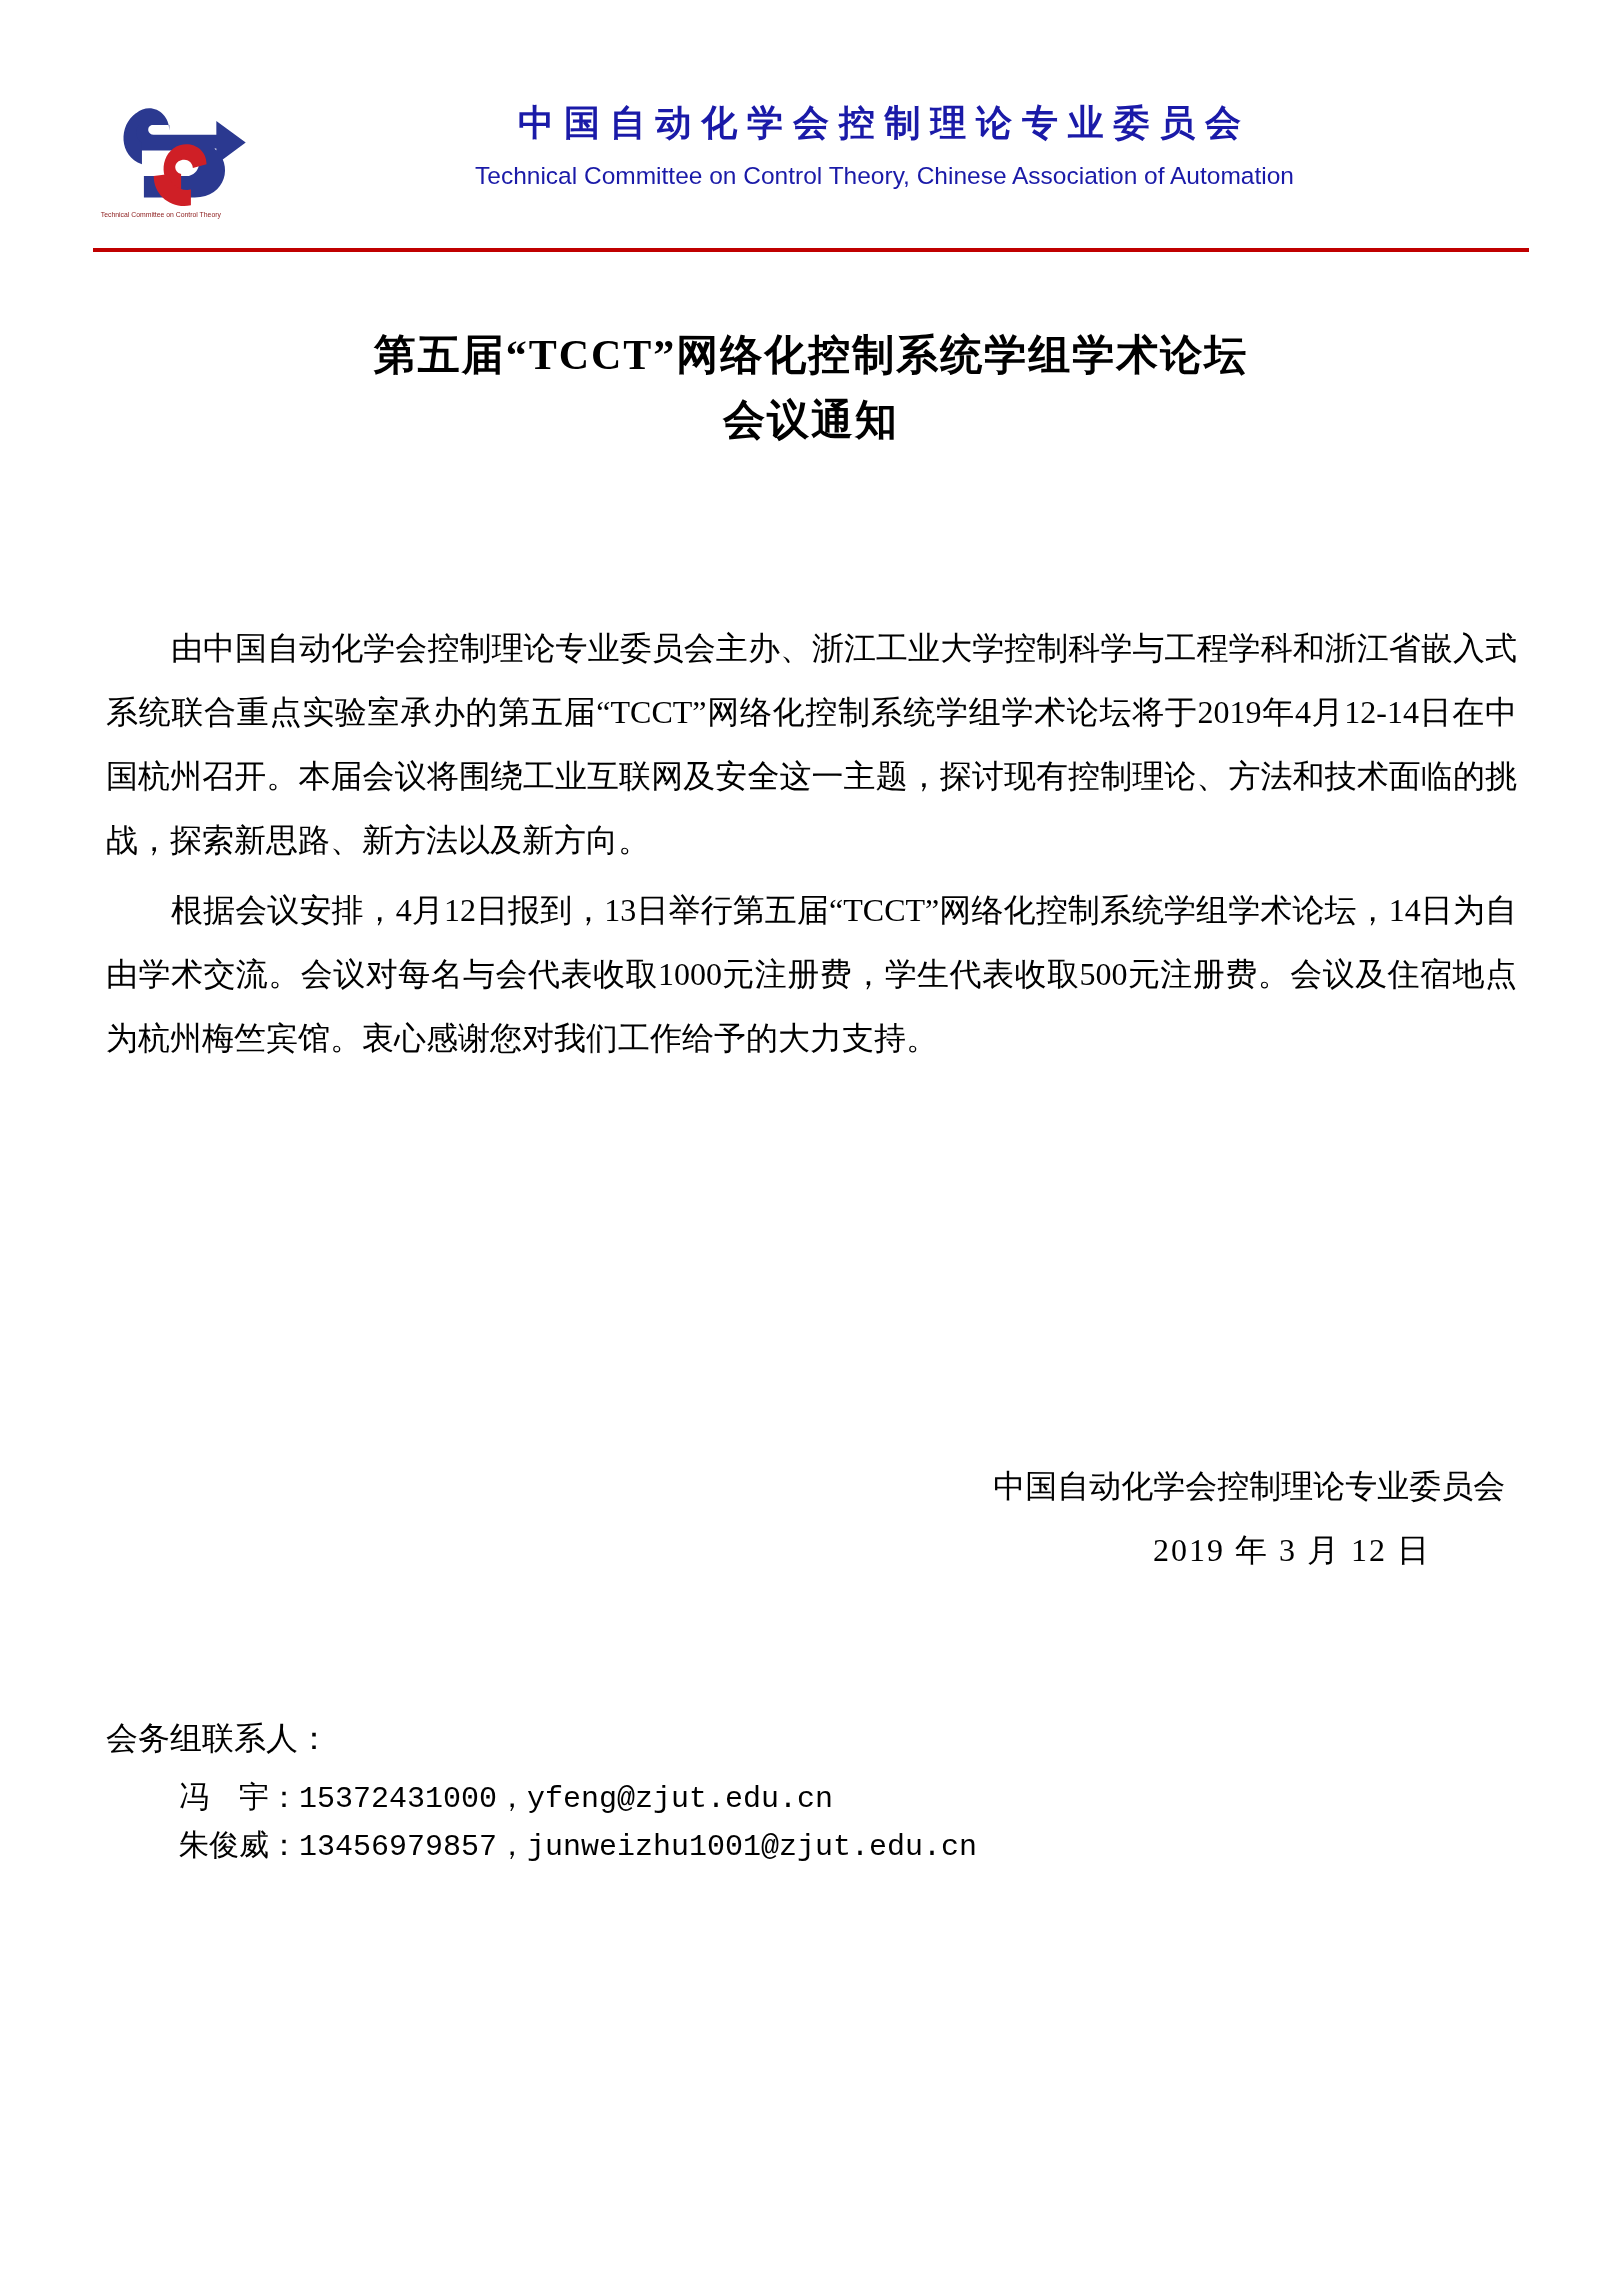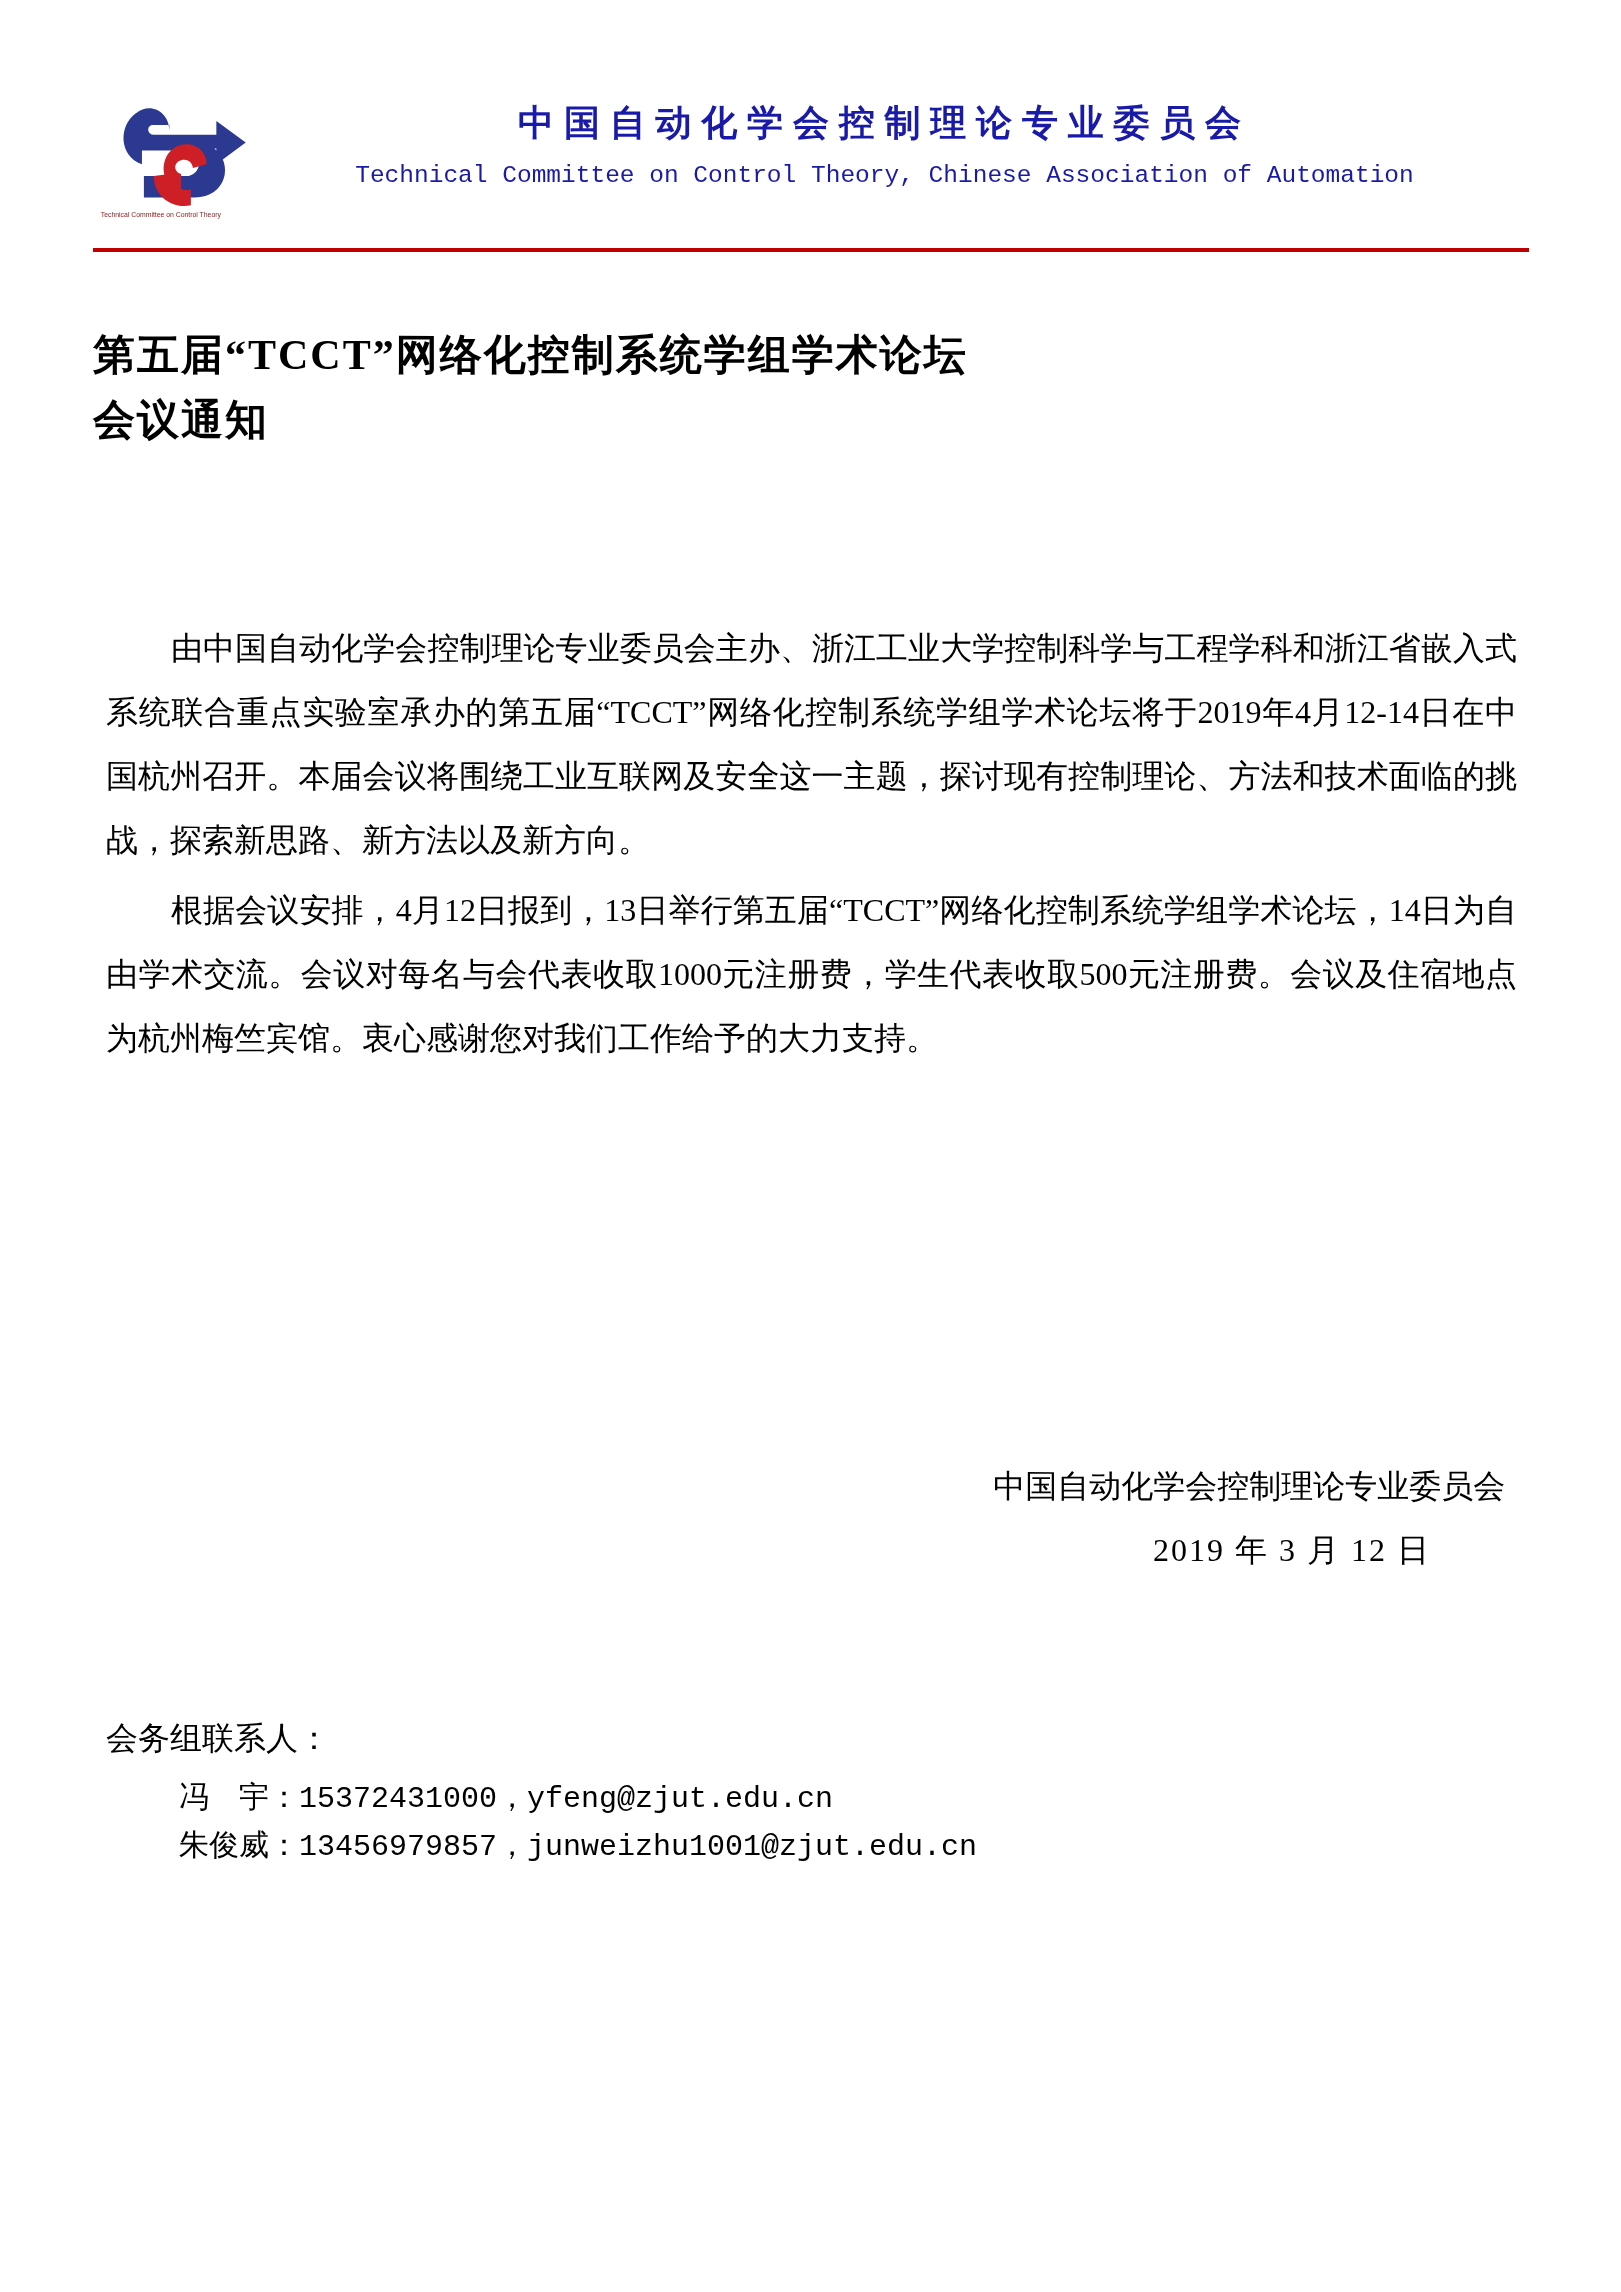--- a/index.html
+++ b/index.html
@@ -50,38 +50,38 @@
     line-height: 1.3;
     white-space: nowrap;
     font-family: "Liberation Sans", "DejaVu Sans", sans-serif;
   }
   .lh-en {
     color: #1a1aa8;
     font-size: 24.5px;
     line-height: 1.5;
     margin-top: 11.8px;
     white-space: nowrap;
-    font-family: Liberation Mono, monospace;
+    font-family: Liberation Sans, sans-serif;
   }
   .lh-rule {
     position: absolute;
     left: 0;
     top: 179px;
     width: 1436px;
     height: 3.9px;
     background: #c00000;
   }
 
   
   .doc-title {
     position: absolute;
     left: 93px;
     top: 323px;
     width: 1436px;
-    text-align: left;
+    text-align: center;
     color: #000000;
     font-weight: bold;
     font-size: 42px;
     line-height: 1.55;
     letter-spacing: 2px;
     font-family: "Liberation Serif", "DejaVu Serif", serif;
   }
   .doc-title .t-line { display: block; }
 
   

